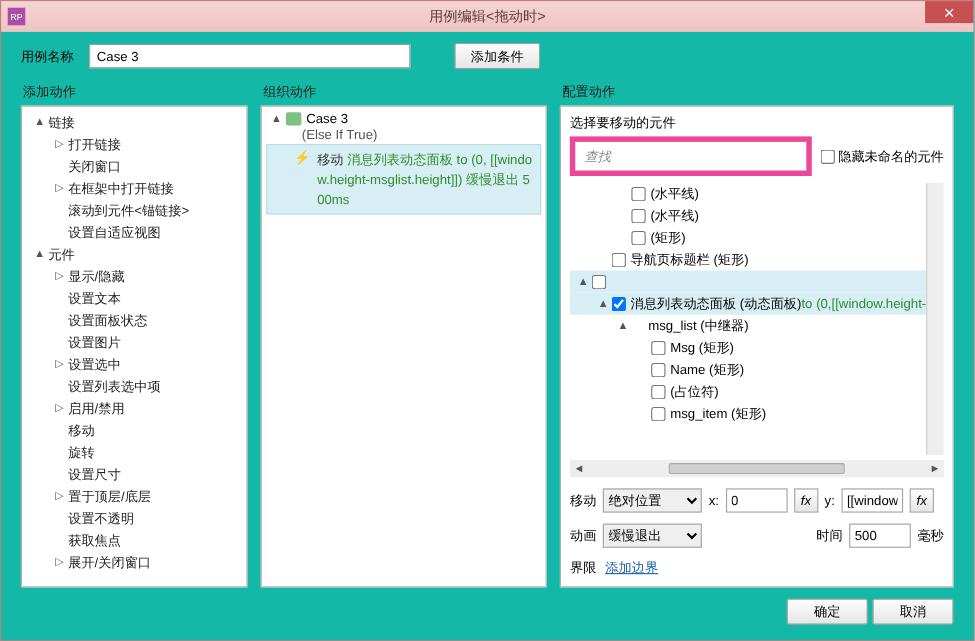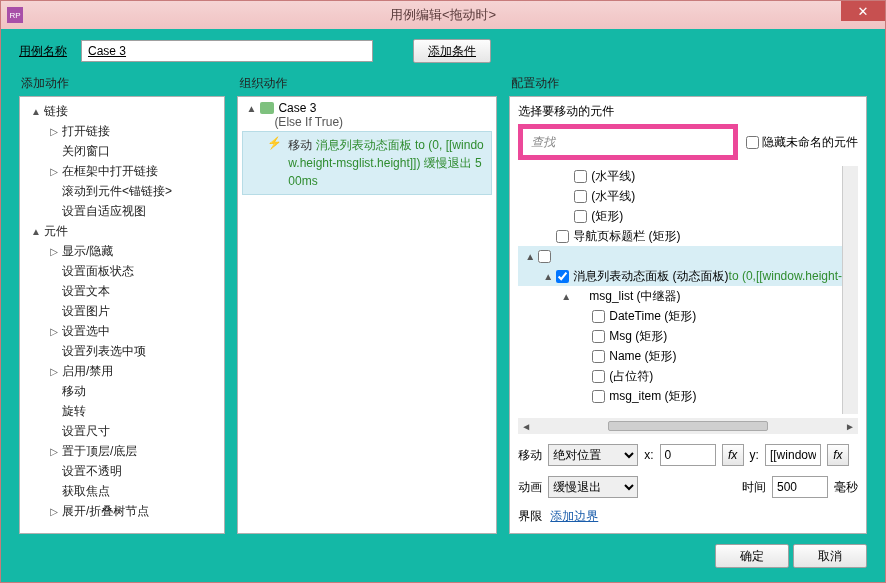--- a/index.html
+++ b/index.html
@@ -2,21 +2,21 @@
 <html><head>
 <meta charset="utf-8">
 <style>
 * { box-sizing: border-box; margin: 0; padding: 0; font-family: "Microsoft YaHei", "SimSun", sans-serif; font-size: 12px; }
 body { background: #f0f0f0; width: 886px; height: 583px; overflow: hidden; }
 .window { width: 886px; height: 583px; background: #14b8a6; border: 1px solid #c77b7b; display: flex; flex-direction: column; }
 .titlebar { height: 28px; background: linear-gradient(#f5d4d4,#f0c3c3); display: flex; align-items: center; position: relative; }
 .titlebar .app-icon { width: 16px; height: 16px; background: #a84fa8; margin: 0 6px; display: flex; align-items: center; justify-content: center; color: #fff; font-size: 8px; }
 .titlebar .title { position: absolute; left: 50%; transform: translateX(-50%); color: #5a3b3b; font-size: 13px; }
 .titlebar .close { width: 44px; height: 20px; margin-left: auto; margin-top:-8px; background: #c75050; display: flex; align-items: center; justify-content: center; color: #fff; font-size: 13px; }
-.toprow { display: flex; align-items: center; padding: 10px 18px 8px; gap: 10px; text-decoration: underline; }
+.toprow { display: flex; align-items: center; padding: 10px 18px 8px; gap: 10px; }
 .toprow label { margin-right: 4px; }
 .toprow input[type=text] { width: 292px; height: 22px; border: 1px solid #a0a0a0; padding: 0 6px; }
 .btn { height: 24px; padding: 0 14px; border: 1px solid #a0a0a0; background: linear-gradient(#fdfdfd,#e6e6e6); border-radius: 2px; display: inline-flex; align-items: center; justify-content: center; }
 .cols { flex: 1; display: flex; padding: 0 18px; gap: 12px; min-height: 0; }
 .col { display: flex; flex-direction: column; min-height: 0; }
 .col-left { width: 216px; }
 .col-mid { width: 272px; }
 .col-right { flex: 1; justify-content: flex-end; }
 .col-head { font-size: 12px; padding: 4px 0 4px 2px; color: #222; }
 .panel { flex: 1; border: 1px solid #b0b0b0; background: #fff; overflow: hidden; display: flex; flex-direction: column; min-height: 0; }
@@ -114,28 +114,28 @@
             <div class="tree-item indent-0">
               <span class="tw">▲</span>
               <span class="lbl">元件</span>
             </div>
             <div class="tree-item indent-1">
               <span class="tw">▷</span>
               <span class="lbl">显示/隐藏</span>
             </div>
             <div class="tree-item indent-1">
               <span class="tw"></span>
+              <span class="lbl">设置文本</span>
+            </div>
+            <div class="tree-item indent-1">
+              <span class="tw"></span>
               <span class="lbl">设置面板状态</span>
             </div>
             <div class="tree-item indent-1">
               <span class="tw"></span>
-              <span class="lbl">设置文本</span>
-            </div>
-            <div class="tree-item indent-1">
-              <span class="tw"></span>
               <span class="lbl">设置图片</span>
             </div>
             <div class="tree-item indent-1">
               <span class="tw">▷</span>
               <span class="lbl">设置选中</span>
             </div>
             <div class="tree-item indent-1">
               <span class="tw"></span>
               <span class="lbl">设置列表选中项</span>
             </div>
@@ -162,21 +162,21 @@
             <div class="tree-item indent-1">
               <span class="tw"></span>
               <span class="lbl">设置不透明</span>
             </div>
             <div class="tree-item indent-1">
               <span class="tw"></span>
               <span class="lbl">获取焦点</span>
             </div>
             <div class="tree-item indent-1">
               <span class="tw">▷</span>
-              <span class="lbl">展开/折叠树节点</span>
+              <span class="lbl">展开/关闭窗口</span>
             </div>
           </div>
       </div>
     </div>
 
     <div class="col col-mid">
       <div class="col-head">组织动作</div>
       <div class="panel">
         <div class="org-tree">
           <div class="org-line1">
@@ -244,25 +244,20 @@
                   <span class="grn"> to (0,[[window.height-</span>
                 </div>
                 <div class="r-row" style="padding-left: 42px;">
                   <span class="tw">▲</span>
                   <span style="width:17px;display:inline-block"></span>
                   <span class="txt">msg_list (中继器)</span>
                 </div>
                 <div class="r-row" style="padding-left: 60px;">
                   <span class="tw"></span>
                   <input type="checkbox" class="cb" style="">
-                  <span class="txt">DateTime (矩形)</span>
-                </div>
-                <div class="r-row" style="padding-left: 60px;">
-                  <span class="tw"></span>
-                  <input type="checkbox" class="cb" style="">
                   <span class="txt">Msg (矩形)</span>
                 </div>
                 <div class="r-row" style="padding-left: 60px;">
                   <span class="tw"></span>
                   <input type="checkbox" class="cb" style="">
                   <span class="txt">Name (矩形)</span>
                 </div>
                 <div class="r-row" style="padding-left: 60px;">
                   <span class="tw"></span>
                   <input type="checkbox" class="cb" style="">

